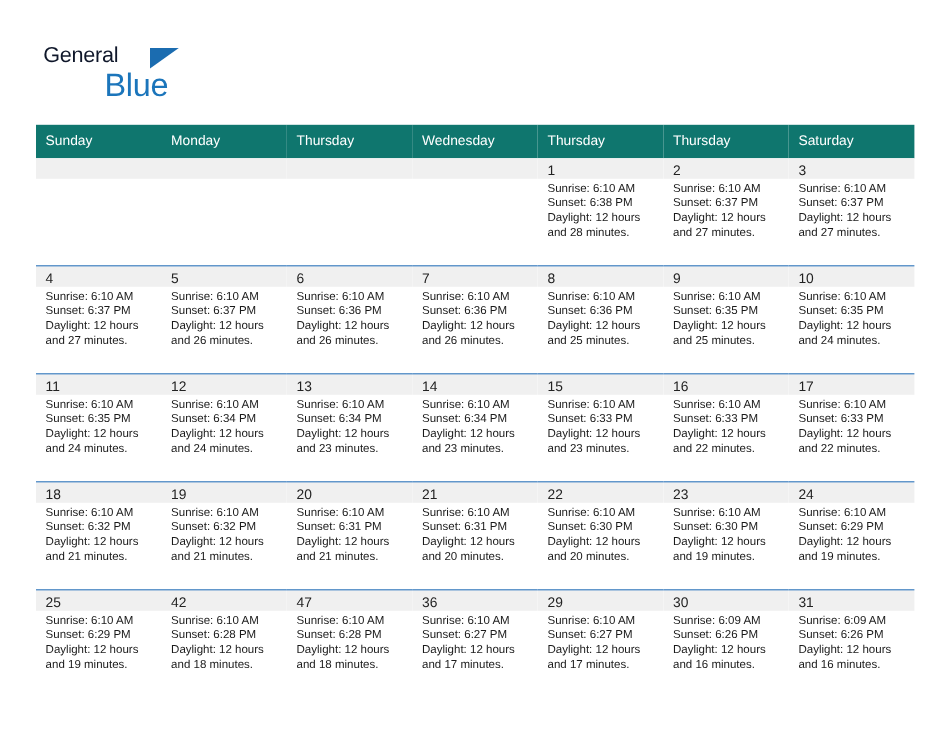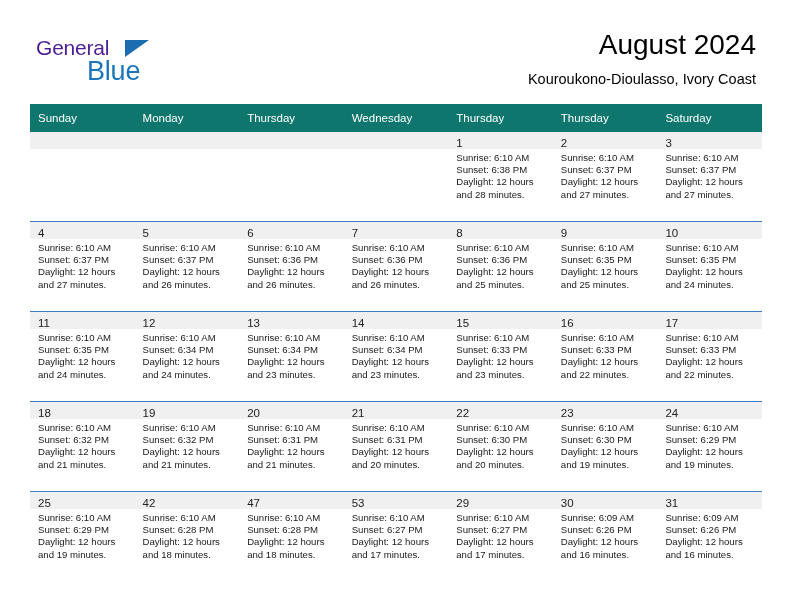--- a/index.html
+++ b/index.html
@@ -32,23 +32,23 @@
     position: absolute;
     left: 36px;
     top: 36px;
     width: 180px;
     height: 46px;
   }
   .logo-general {
     position: absolute;
     left: 0;
     top: 0;
-    font-size: 21px;
+    font-size: 18px;
     letter-spacing: -0.2px;
-    color: #4c1d95;
+    color: #0f172a;
     font-family: "Liberation Sans", sans-serif;
   }
   .logo-blue {
     position: absolute;
     left: 51px;
     top: 20px;
     font-size: 27px;
     letter-spacing: -0.2px;
     color: #1b75bb;
     font-family: "Liberation Sans", sans-serif;
@@ -145,24 +145,20 @@
 
 <div class="page">
 
   <div class="top">
     <div class="logo">
       <span class="logo-general">General</span>
       <span class="logo-tri"></span>
       <span class="logo-blue">Blue</span>
     </div>
 
-    <div class="title-wrap">
-      <div class="month-title">August 2024</div>
-      <div class="location">Kouroukono-Dioulasso, Ivory Coast</div>
-    </div>
   </div>
 
   <table class="cal">
     <thead>
       <tr id="head-row">
           <th><span>Sunday</span></th>
           <th><span>Monday</span></th>
           <th><span>Thursday</span></th>
           <th><span>Wednesday</span></th>
           <th><span>Thursday</span></th>
@@ -433,21 +429,21 @@
           <td class="day-cell">
             <div class="daynum-band"><span class="daynum">47</span></div>
             <div class="cell-body">
               <div class="cell-line">Sunrise: 6:10 AM</div>
               <div class="cell-line">Sunset: 6:28 PM</div>
               <div class="cell-line">Daylight: 12 hours</div>
               <div class="cell-line">and 18 minutes.</div>
             </div>
           </td>
           <td class="day-cell">
-            <div class="daynum-band"><span class="daynum">53</span></div>
+            <div class="daynum-band"><span class="daynum">36</span></div>
             <div class="cell-body">
               <div class="cell-line">Sunrise: 6:10 AM</div>
               <div class="cell-line">Sunset: 6:27 PM</div>
               <div class="cell-line">Daylight: 12 hours</div>
               <div class="cell-line">and 17 minutes.</div>
             </div>
           </td>
           <td class="day-cell">
             <div class="daynum-band"><span class="daynum">29</span></div>
             <div class="cell-body">

